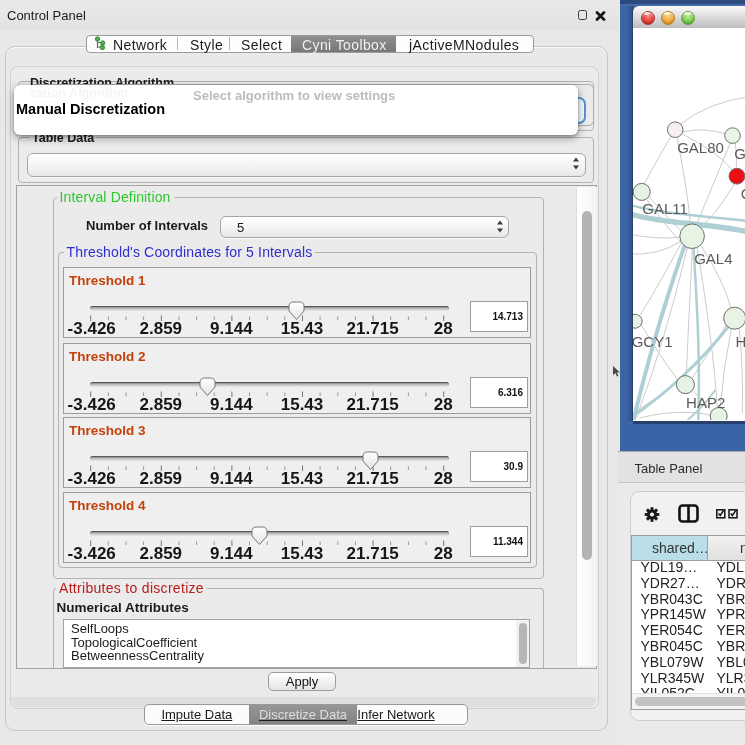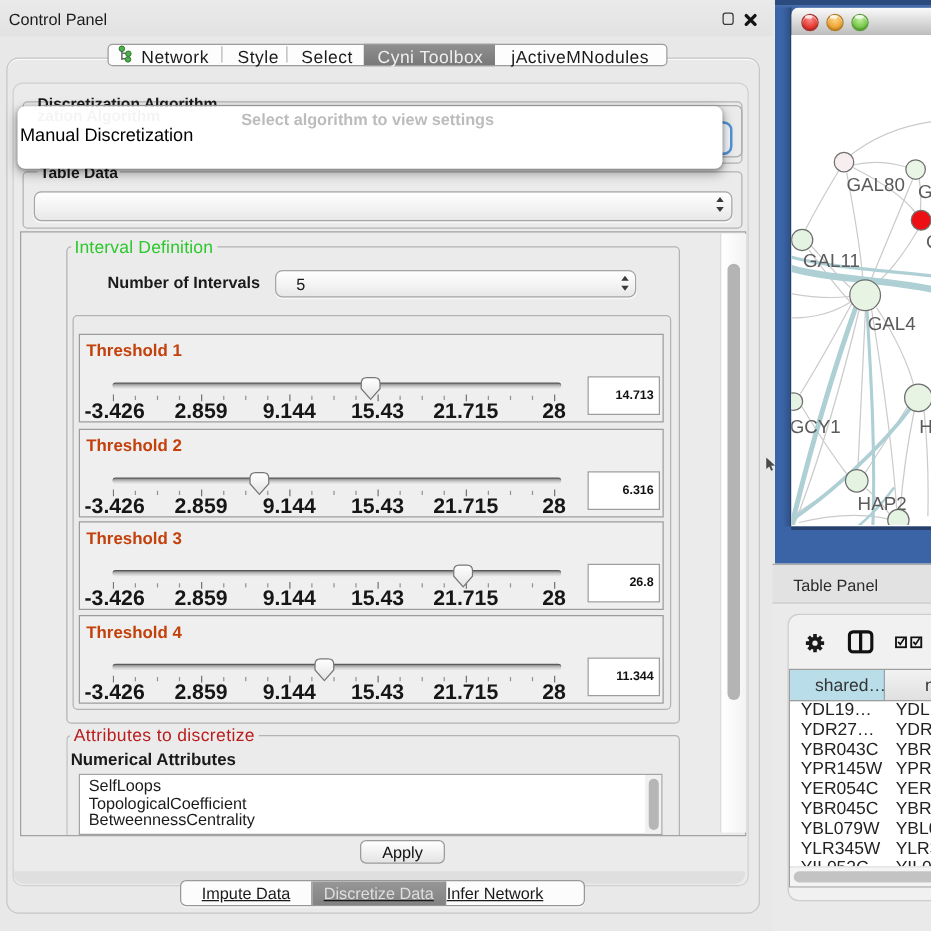--- a/index.html
+++ b/index.html
@@ -72,20 +72,21 @@
 
 <div class="txt" style="left:86px;top:217.5px;font-size:13px;font-weight:bold;">Number of Intervals</div>
 <div class="combo" style="left:220px;top:216px;width:287px;height:20px;"></div>
 <div class="txt" style="left:237px;top:219.5px;font-size:13px;">5</div>
 <svg class="abs" style="left:496px;top:220px;" width="8" height="13">
       <path d="M4,0.5 L7,4.5 H1 Z" fill="#3a3a3a"></path>
       <path d="M4,12.5 L1,8.5 H7 Z" fill="#3a3a3a"></path>
     </svg>
 
 <div class="grp" style="left:58px;top:251.5px;width:477px;height:314px;"></div>
+<div class="glbl" style="left:63.5px;top:244.5px;color:#2d2dd0;">Threshold's Coordinates for 5 Intervals</div>
 
 <div class="blk" style="top:267px;">
   <div class="btitle">Threshold 1</div>
   <div class="track"></div>
   <svg class="abs" style="left:26.7px;top:46.5px;" width="356" height="7">
         <line x1="0.7" y1="0.5" x2="0.7" y2="6" stroke="#767676" stroke-width="1"></line>
         <line x1="18.3" y1="1.5" x2="18.3" y2="5" stroke="#949494" stroke-width="1"></line>
         <line x1="36.0" y1="1.5" x2="36.0" y2="5" stroke="#949494" stroke-width="1"></line>
         <line x1="53.6" y1="1.5" x2="53.6" y2="5" stroke="#949494" stroke-width="1"></line>
         <line x1="71.3" y1="0.5" x2="71.3" y2="6" stroke="#767676" stroke-width="1"></line>
@@ -200,21 +201,21 @@
       <div class="tlbl" style="left:344.7px;">28</div>
   <svg class="abs" style="left:298.0px;top:33px;" width="17" height="20">
         <path d="M1,5.5 Q1,1 5.5,1 H11.5 Q16,1 16,5.5 V10 L8.5,18.5 L1,10 Z" fill="url(#thg2)" stroke="#767676" stroke-width="1"></path>
         <defs>
           <linearGradient id="thg2" x1="0" y1="0" x2="0" y2="1">
             <stop offset="0" stop-color="#ffffff"></stop>
             <stop offset="1" stop-color="#e4e4e4"></stop>
           </linearGradient>
         </defs>
       </svg>
-  <div class="field">26.8</div>
+  <div class="field">30.9</div>
 </div>
 <div class="blk" style="top:492px;">
   <div class="btitle">Threshold 4</div>
   <div class="track"></div>
   <svg class="abs" style="left:26.7px;top:46.5px;" width="356" height="7">
         <line x1="0.7" y1="0.5" x2="0.7" y2="6" stroke="#767676" stroke-width="1"></line>
         <line x1="18.3" y1="1.5" x2="18.3" y2="5" stroke="#949494" stroke-width="1"></line>
         <line x1="36.0" y1="1.5" x2="36.0" y2="5" stroke="#949494" stroke-width="1"></line>
         <line x1="53.6" y1="1.5" x2="53.6" y2="5" stroke="#949494" stroke-width="1"></line>
         <line x1="71.3" y1="0.5" x2="71.3" y2="6" stroke="#767676" stroke-width="1"></line>
@@ -257,36 +258,36 @@
 <div class="glbl" style="left:56px;top:581px;color:#b91c1c;letter-spacing:.3px;">Attributes to discretize</div>
 <div class="txt" style="left:56.5px;top:600px;font-size:13.5px;font-weight:bold;">Numerical Attributes</div>
 <div class="abs" style="left:62.5px;top:618.5px;width:465.5px;height:47px;background:#fff;border:1px solid #a3a3a3;overflow:hidden;">
   <div class="txt" style="left:7.5px;top:1.5px;font-size:13px;">SelfLoops</div>
   <div class="txt" style="left:7.5px;top:15.2px;font-size:13px;">TopologicalCoefficient</div>
   <div class="txt" style="left:7.5px;top:28.9px;font-size:13px;">BetweennessCentrality</div>
   <div class="abs" style="left:452px;top:0;width:13.5px;height:47px;background:#f1f1f1;"></div>
   <div class="abs" style="left:455px;top:3px;width:8.5px;height:41px;border-radius:4px;background:#b6b6b6;"></div>
 </div>
 
-<div class="abs" style="left:268px;top:671.5px;width:66px;height:17px;border:1px solid #9b9b9b;border-radius:5px;background:linear-gradient(#ffffff,#e4e4e4);text-align:center;line-height:17px;font-size:13px;color:#111;margin-left:20px;">Apply</div>
+<div class="abs" style="left:268px;top:671.5px;width:66px;height:17px;border:1px solid #9b9b9b;border-radius:5px;background:linear-gradient(#ffffff,#e4e4e4);text-align:center;line-height:17px;font-size:13px;color:#111;">Apply</div>
 
 <div class="abs" style="left:144px;top:703.5px;width:322px;height:19px;border:1px solid #989898;border-radius:5px;overflow:hidden;display:flex;background:#fcfcfc;font-size:13px;color:#1a1a1a;box-shadow:0 1px 0 rgba(255,255,255,.8);text-decoration:underline;">
   <div style="width:104px;line-height:19px;text-align:center;">Impute Data</div>
   <div style="width:107px;line-height:19px;text-align:center;background:linear-gradient(#979797,#828282);color:#dedede;border-left:1px solid #8a8a8a;">Discretize Data</div>
   <div style="width:110px;line-height:19px;text-align:left;border-left:1px solid #8a8a8a;">Infer Network</div>
 </div>
 
 <svg class="abs" style="left:611.5px;top:365.5px;" width="10" height="12">
       <path d="M1,0 L1,9.2 L3.4,7.1 L4.9,10.6 L6.4,10 L4.9,6.6 L8,6.4 Z" fill="#4a4a4a"></path>
     </svg>
 
 <div class="abs" style="left:13.5px;top:85px;width:564px;height:50px;background:#fff;border-radius:6px;box-shadow:0 3px 9px rgba(0,0,0,.38),0 1px 3px rgba(0,0,0,.25);"></div>
 <div class="txt" style="left:30px;top:86px;font-size:12.5px;font-weight:bold;color:rgba(40,40,40,.05);">zation Algorithm</div>
 <div class="txt" style="left:193px;top:88px;font-size:13px;font-weight:bold;color:#bcbcbc;">Select algorithm to view settings</div>
-<div class="txt" style="left:16px;top:100.5px;font-size:14.5px;font-weight:normal;color:#000;">Manual Discretization</div>
+<div class="txt" style="left:16px;top:100.5px;font-size:14.5px;font-weight:bold;color:#000;">Manual Discretization</div>
 
 <div class="abs" style="left:619.5px;top:0;width:125.5px;height:450.5px;background:#3b64a7;"></div>
 <div class="abs" style="left:619.5px;top:0;width:125.5px;height:4px;background:#2b4a7e;"></div>
 <div class="abs" style="left:619.5px;top:4px;width:125.5px;height:3px;background:linear-gradient(#486da9,#3b64a7);"></div>
 
 <div class="abs" style="left:626px;top:5.5px;width:6.6px;height:415px;background:linear-gradient(to right,#3b64a7,#2e4f85);"></div>
 <div class="abs" style="left:632.6px;top:420.5px;width:112.4px;height:3px;background:#27406b;"></div>
 
 <div class="abs" style="left:631.6px;top:5.5px;width:1px;height:415px;background:rgba(40,50,70,.5);"></div>
 <div class="abs" style="left:632.6px;top:5.5px;width:112.4px;height:22px;background:linear-gradient(#fbfbfb,#bdbdbd);border-bottom:1px solid #6e6e6e;border-radius:6px 0 0 0;"></div>

